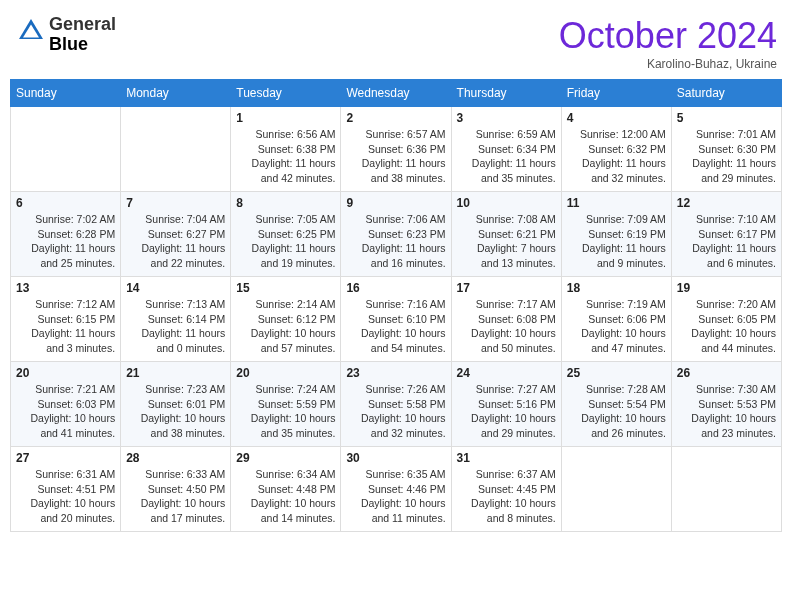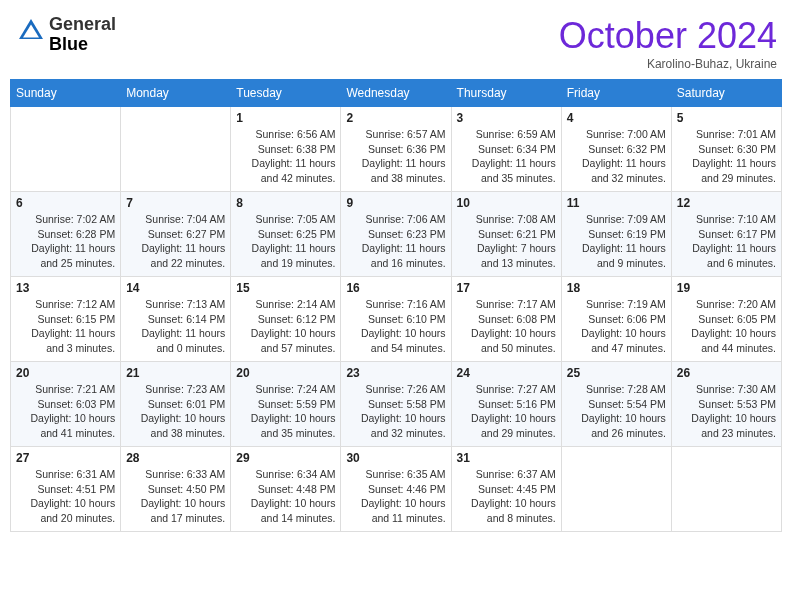--- a/index.html
+++ b/index.html
@@ -155,21 +155,21 @@
         <span class="day-num">3</span>
         <div class="day-info">
           <span>Sunrise: 6:59 AM</span><br>
           <span>Sunset: 6:34 PM</span><br>
           <span>Daylight: 11 hours and 35 minutes.</span>
         </div>
       </td>
         <td>
         <span class="day-num">4</span>
         <div class="day-info">
-          <span>Sunrise: 7:00 AM</span><br>
+          <span>Sunrise: 12:00 AM</span><br>
           <span>Sunset: 6:32 PM</span><br>
           <span>Daylight: 11 hours and 32 minutes.</span>
         </div>
       </td>
         <td>
         <span class="day-num">5</span>
         <div class="day-info">
           <span>Sunrise: 7:01 AM</span><br>
           <span>Sunset: 6:30 PM</span><br>
           <span>Daylight: 11 hours and 29 minutes.</span>

